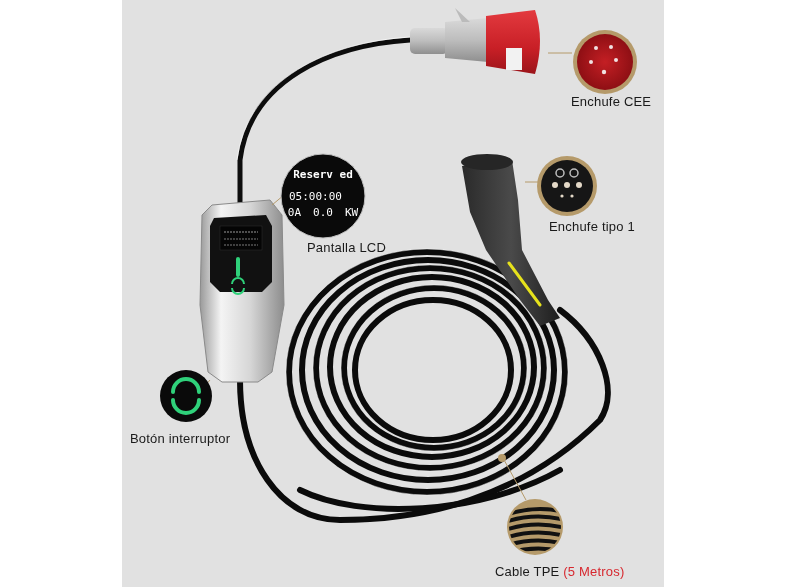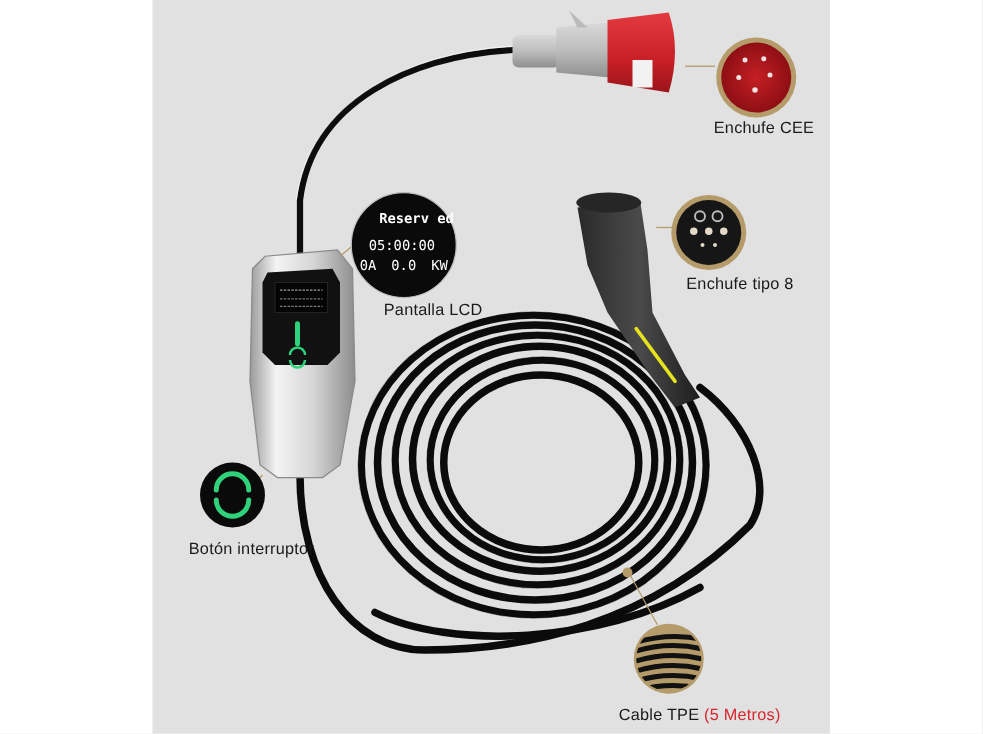--- a/index.html
+++ b/index.html
@@ -2,21 +2,21 @@
 <html><head>
   <meta charset="utf-8">
   <style>
     html, body { margin: 0; padding: 0; }
     body { width: 786px; height: 587px; background: #ffffff; position: relative; overflow: hidden;
       font-family: "Liberation Sans", "DejaVu Sans", sans-serif; }
     .panel { position: absolute; left: 122px; top: 0; width: 542px; height: 587px; background: #e1e1e1; }
     .scene { position: absolute; left: 0; top: 0; width: 786px; height: 587px; }
     .label { position: absolute; font-size: 13px; color: #1a1a1a; white-space: nowrap; letter-spacing: 0.2px; text-align: center; }
     .label .accent { color: #d7282f; }
-    .lcd-text { position: absolute; color: #ffffff; font-family: "DejaVu Sans Mono", "Liberation Mono", monospace; text-align: right; white-space: nowrap; }
+    .lcd-text { position: absolute; color: #ffffff; font-family: "DejaVu Sans Mono", "Liberation Mono", monospace; text-align: center; white-space: nowrap; }
   </style>
 </head>
 <body>
 
 <div class="panel"></div>
 
 <svg class="scene" viewBox="0 0 786 587" xmlns="http://www.w3.org/2000/svg">
   <defs>
     <linearGradient id="silver" x1="0" x2="1" y1="0" y2="0">
       <stop offset="0" stop-color="#9a9a9a"></stop>
@@ -164,19 +164,19 @@
 
 <div class="lcd-text" style="left:283px; top:168px; width:80px; font-size:11px; font-weight:bold;">Reserv ed</div>
 <div class="lcd-text" style="left:283px; top:190px; width:65px; font-size:11px;">05:00:00</div>
 <div class="lcd-text" style="left:283px; top:206px; width:80px; font-size:11px; display:flex; justify-content:center; gap:12px;">
   <span>0A</span>
   <span>0.0</span>
   <span>KW</span>
 </div>
 
 <div class="label" style="left:571px; top:94px;">Enchufe CEE</div>
-<div class="label" style="left:549px; top:219px;">Enchufe tipo 8</div>
+<div class="label" style="left:549px; top:219px;">Enchufe tipo 1</div>
 <div class="label" style="left:307px; top:240px;">Pantalla LCD</div>
-<div class="label" style="left:130px; top:431px;margin-left:21px;">Botón interruptor</div>
+<div class="label" style="left:130px; top:431px;">Botón interruptor</div>
 <div class="label" style="left:495px; top:564px;">
   <span>Cable TPE</span>
   <span class="accent">(5 Metros)</span>
 </div>
 
 </body></html>

